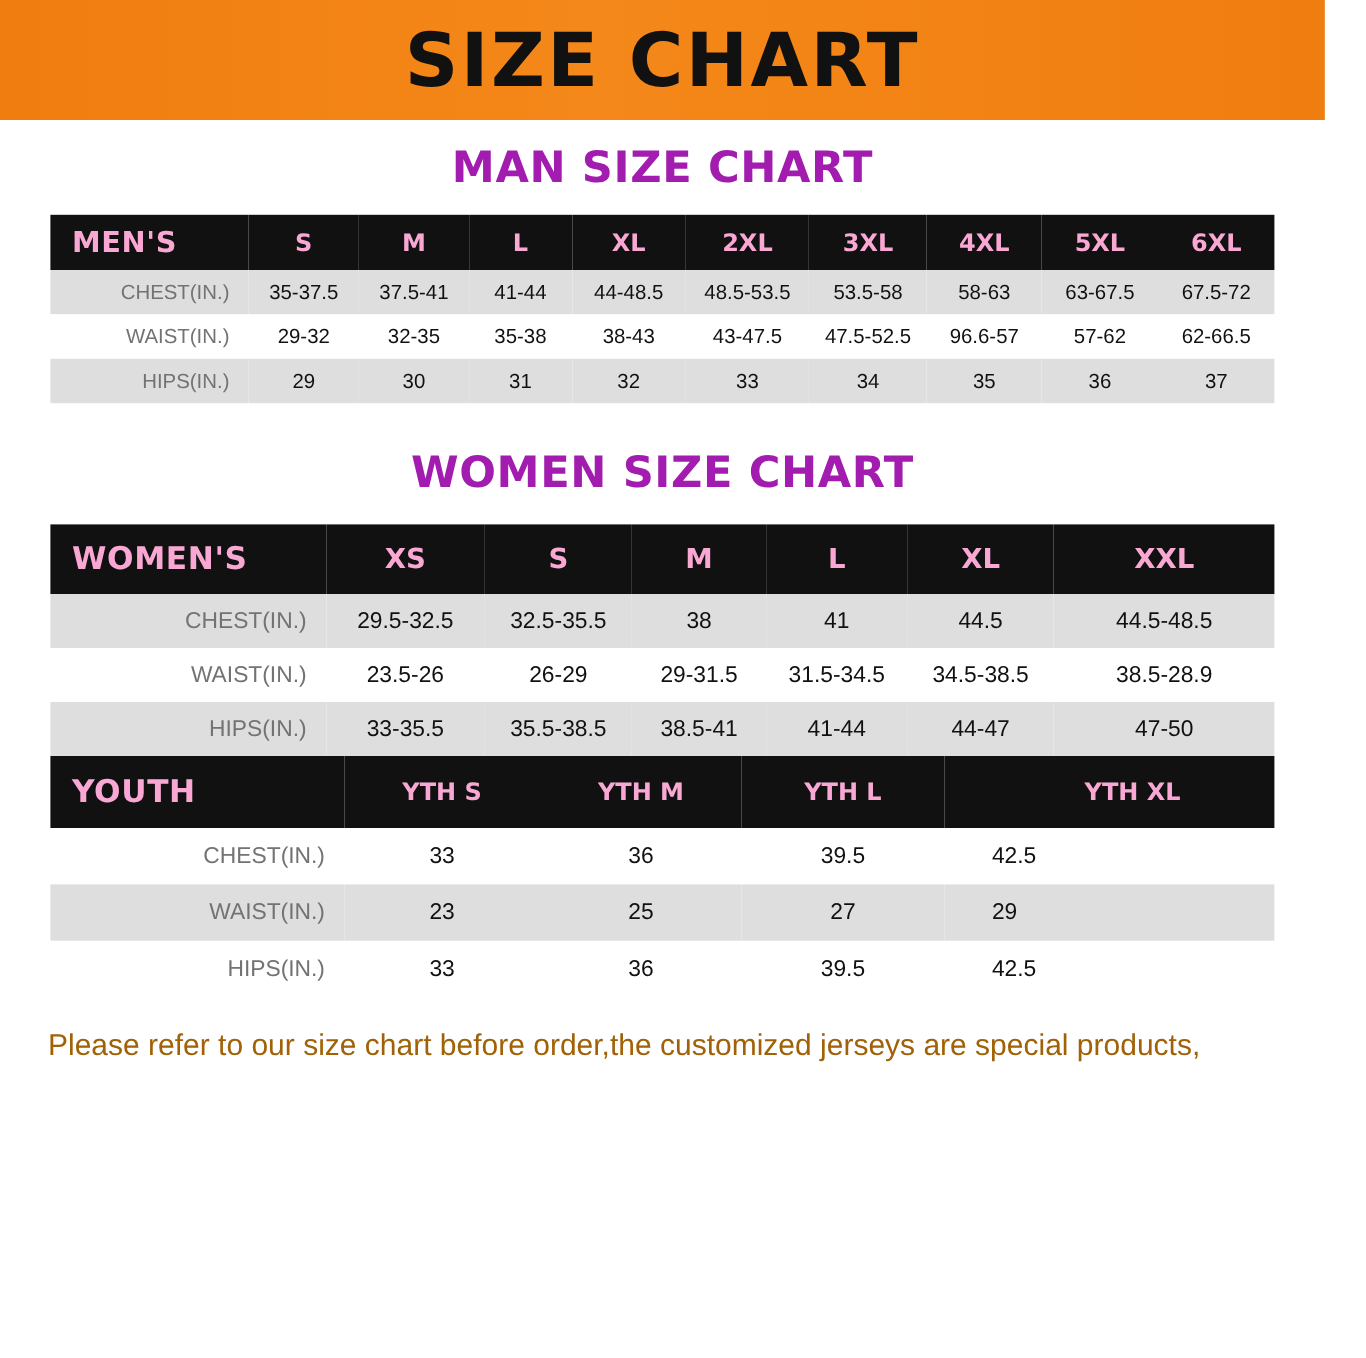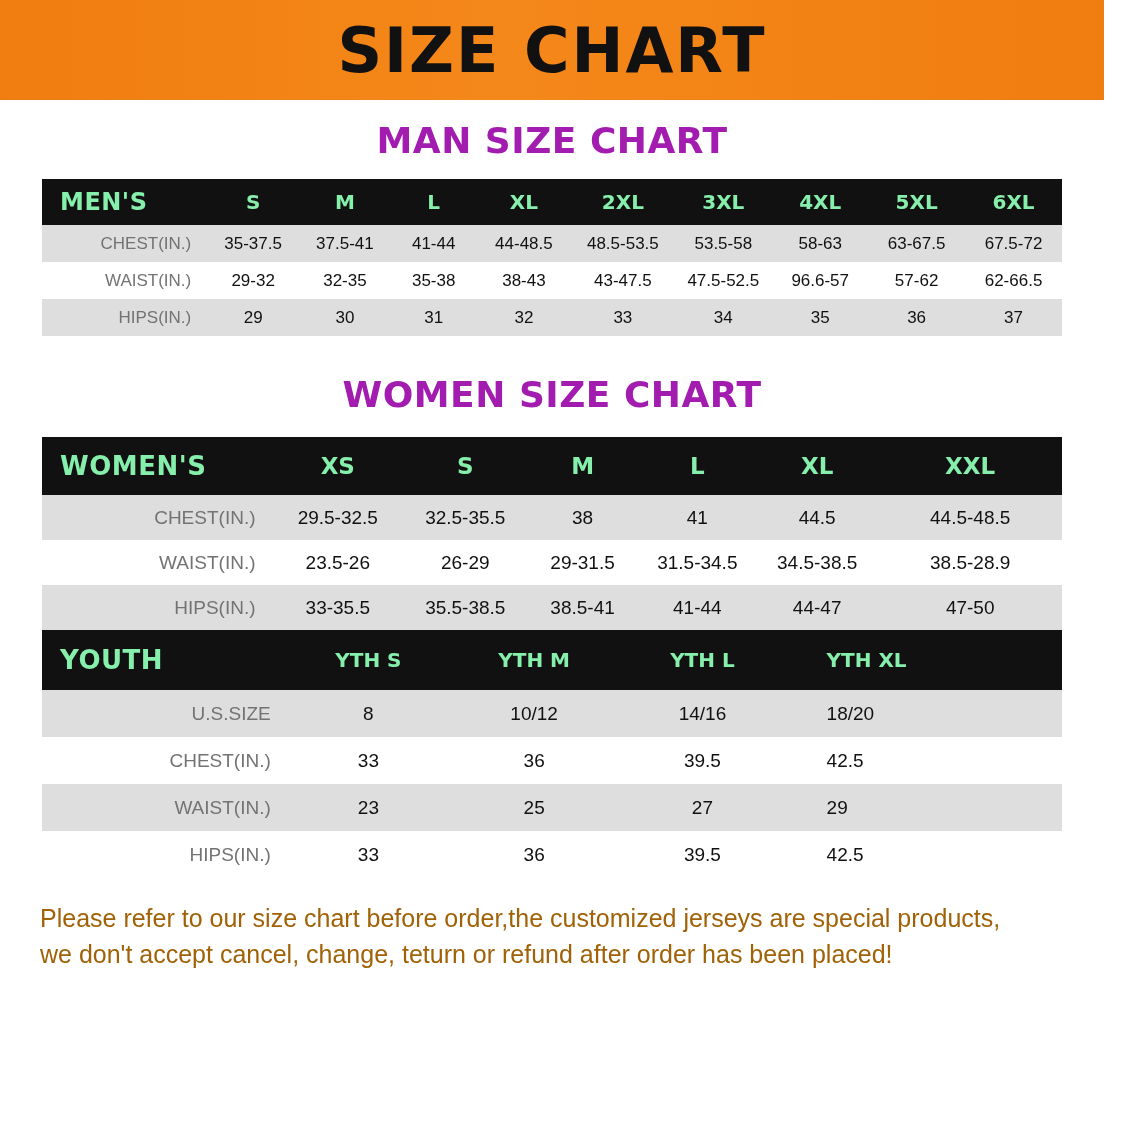--- a/index.html
+++ b/index.html
@@ -64,21 +64,21 @@
     table-layout: fixed;
   }
   table.size th,
   table.size td {
     text-align: center;
     vertical-align: middle;
     font-family: "Liberation Sans", sans-serif;
   }
   table.size thead th {
     background: #111111;
-    color: #86efac;
+    color: #f9a8d4;
     font-family: "DejaVu Sans", sans-serif;
     font-weight: 700;
   }
   table.size thead th.lead {
     text-align: left;
     padding-left: 18px;
     letter-spacing: 0.5px;
   }
   table.size td.lead {
     text-align: right;
@@ -258,31 +258,24 @@
           <col style="width:16.5%">
           <col style="width:16.5%">
           <col style="width:27.0%">
       </colgroup>
       <thead>
         <tr>
           <th class="lead">YOUTH</th>
           <th>YTH S</th>
           <th>YTH M</th>
           <th>YTH L</th>
-          <th style="text-align:left;padding-left:40px">YTH XL</th>
+          <th style="text-align:center;padding-left:40px">YTH XL</th>
         </tr>
       </thead>
       <tbody>
-        <tr class="shade">
-          <td class="lead">U.S.SIZE</td>
-          <td>8</td>
-          <td>10/12</td>
-          <td>14/16</td>
-          <td style="text-align:left;padding-left:40px">18/20</td>
-        </tr>
         <tr class="plain">
           <td class="lead">CHEST(IN.)</td>
           <td>33</td>
           <td>36</td>
           <td>39.5</td>
           <td style="text-align:left;padding-left:40px">42.5</td>
         </tr>
         <tr class="shade">
           <td class="lead">WAIST(IN.)</td>
           <td>23</td>
@@ -296,16 +289,15 @@
           <td>36</td>
           <td>39.5</td>
           <td style="text-align:left;padding-left:40px">42.5</td>
         </tr>
       </tbody>
     </table>
   </div>
 
   <div class="note">
     <div>Please refer to our size chart before order,the customized jerseys are special products,</div>
-    <div>we don't accept cancel, change, teturn or refund after order has been placed!</div>
   </div>
 
 </div>
 
 </body></html>

